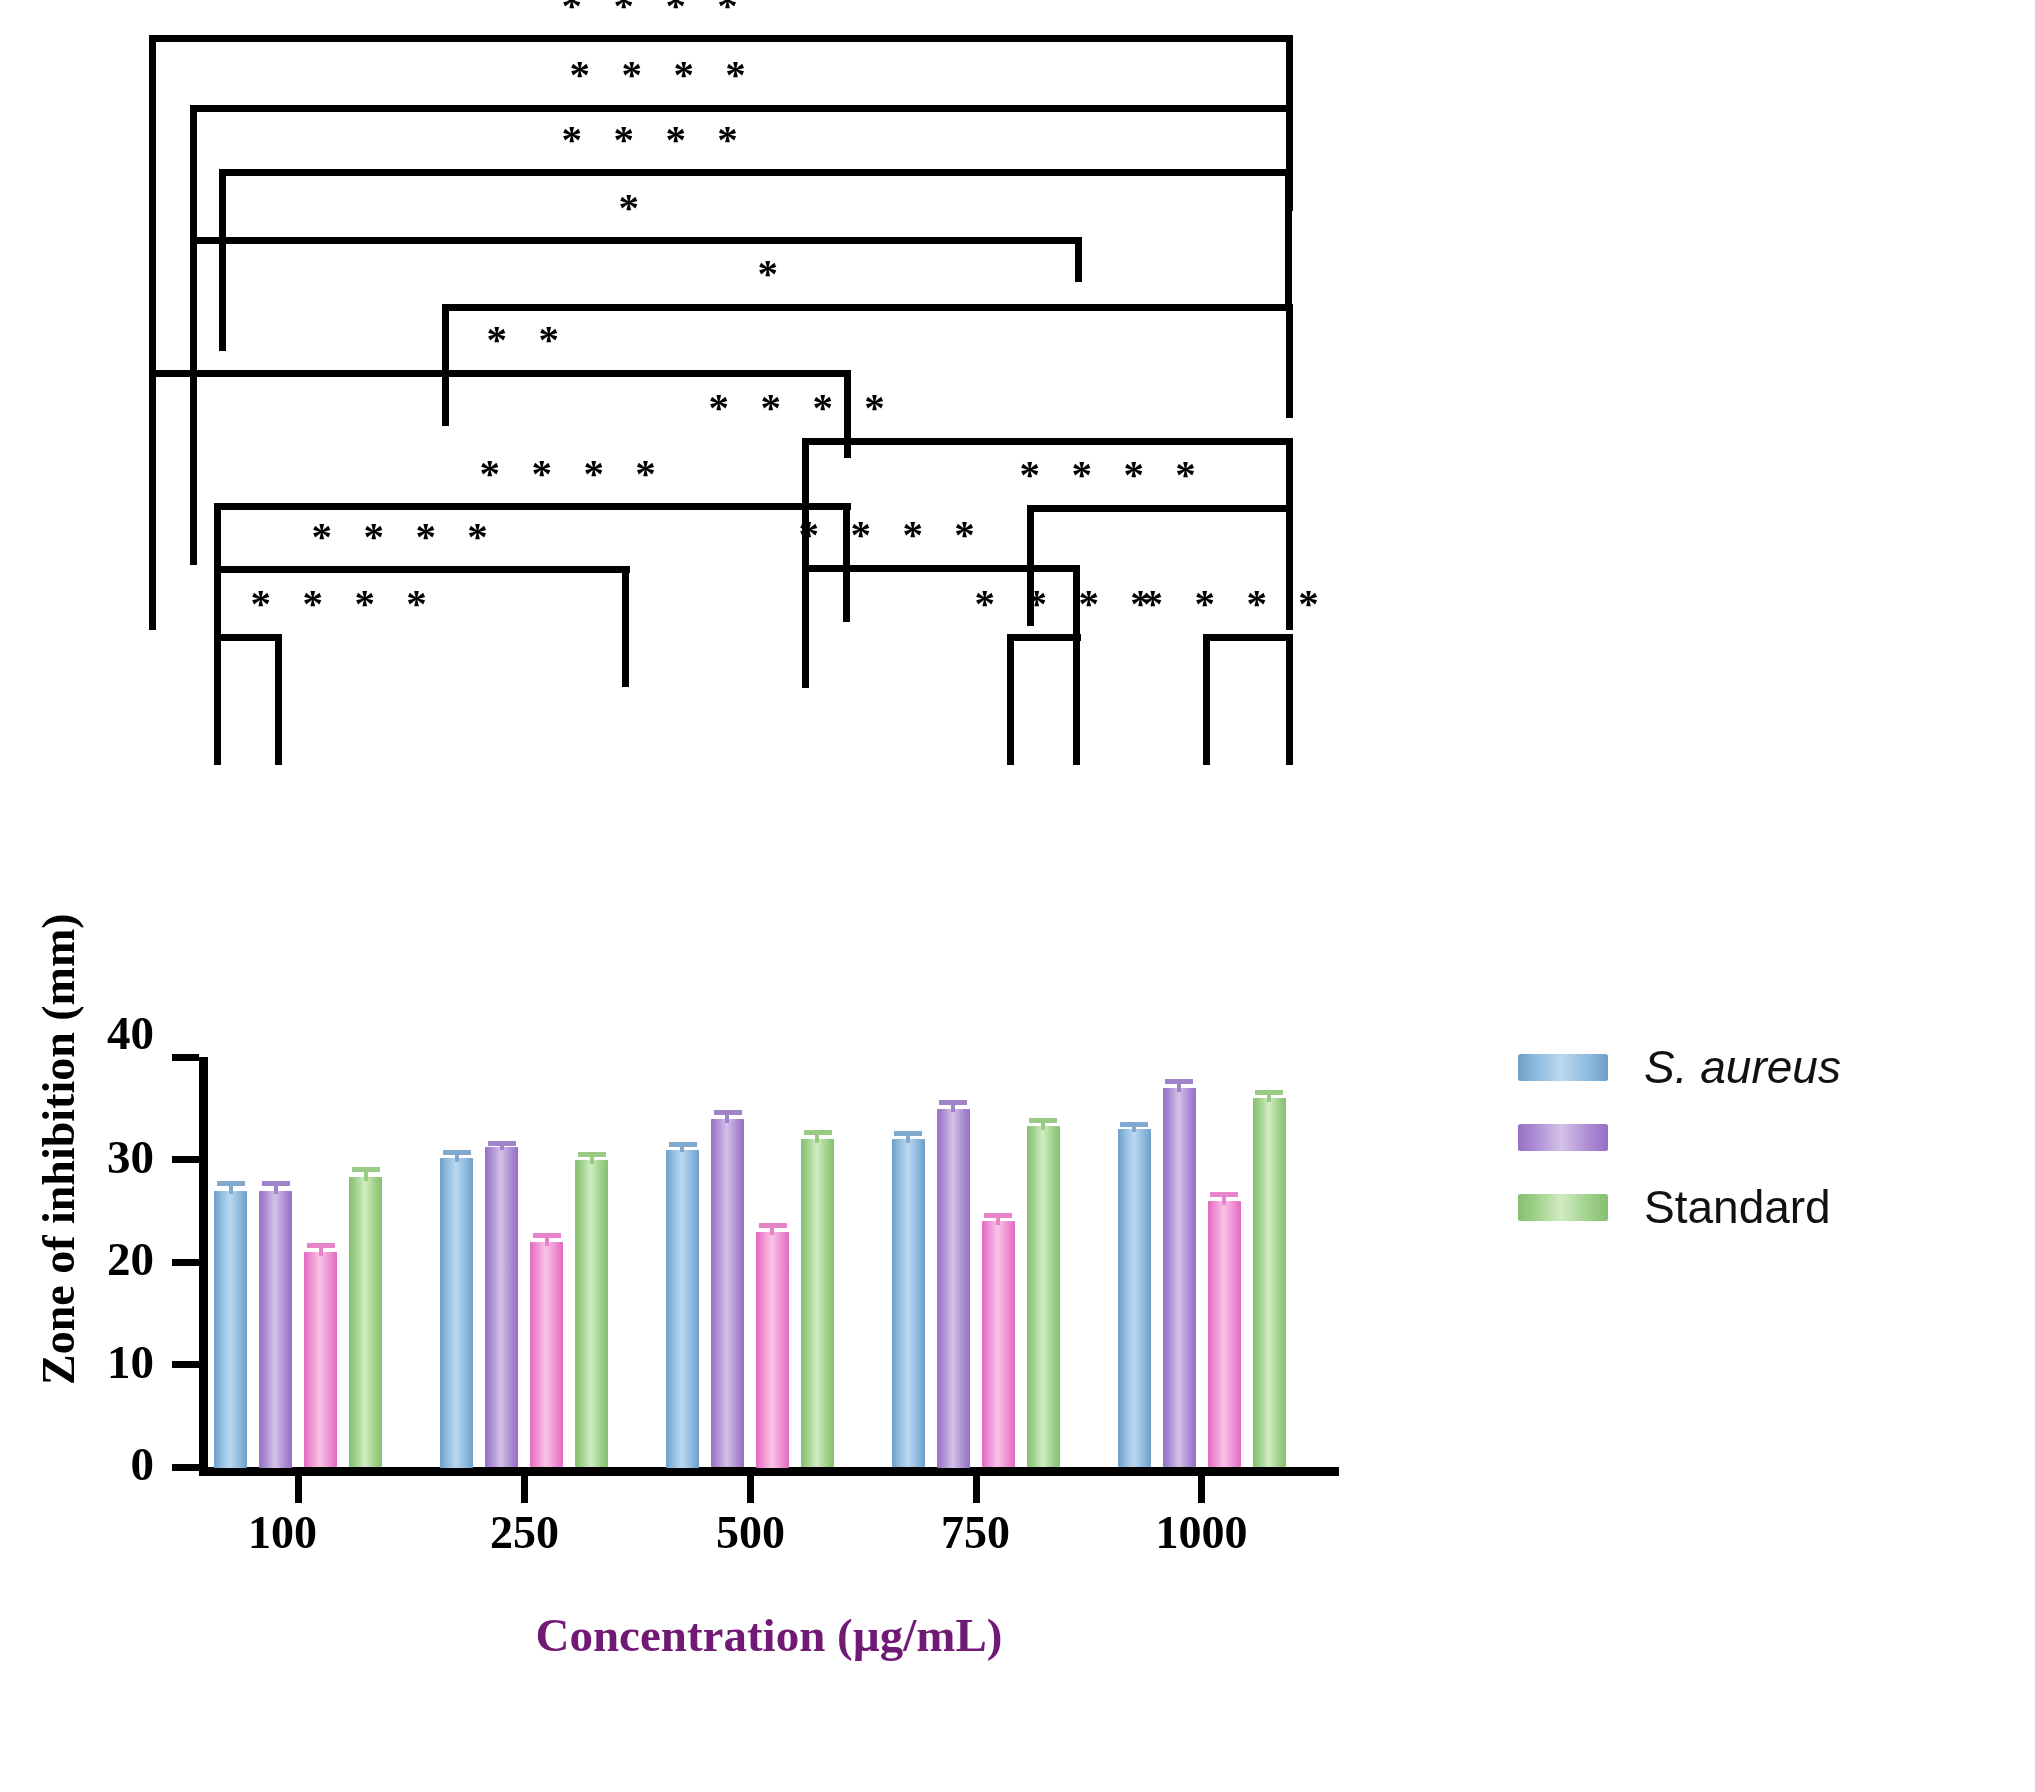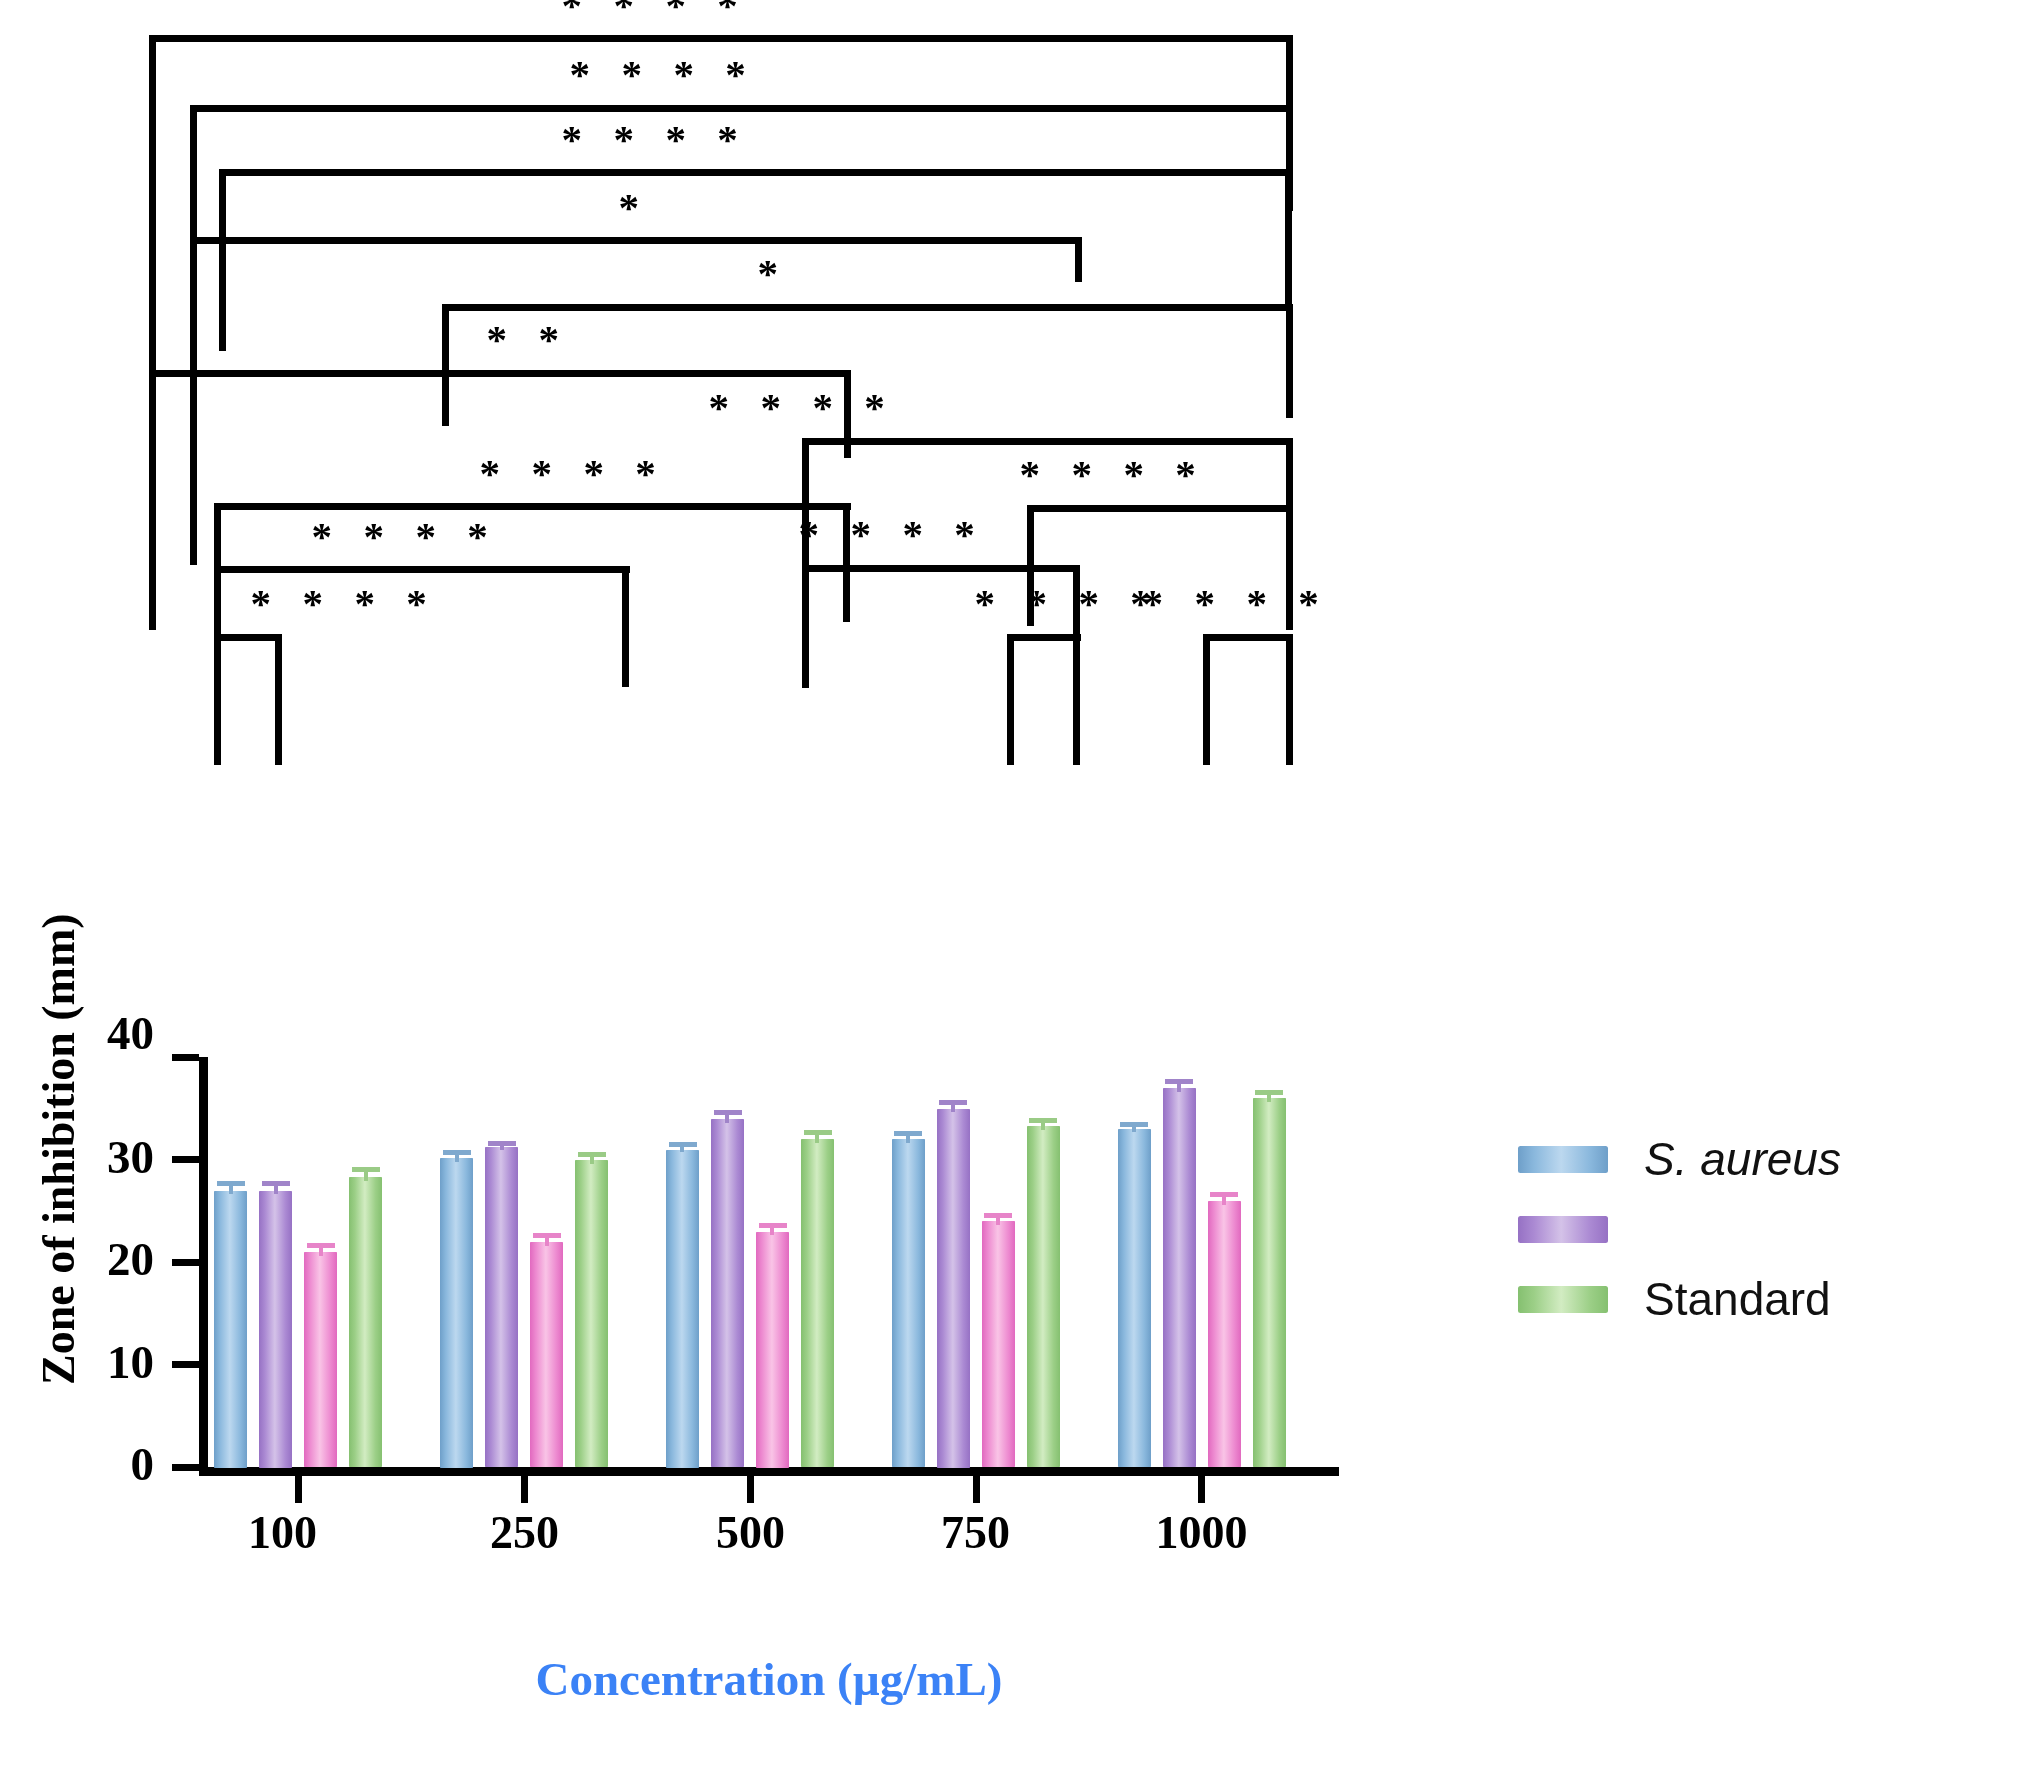--- a/index.html
+++ b/index.html
@@ -88,22 +88,21 @@
   }
   #x-axis-title {
     position: absolute;
     left: 199px;
     top: 1608px;
     width: 1140px;
     text-align: center;
     font-family: "Liberation Serif", serif;
     font-weight: bold;
     font-size: 47px;
-    color: #3b82f6;
-    margin-top: 44px;
+    color: #701a75;
   }
 
   
   .bar {
     position: absolute;
     border-radius: 0.8px;
   }
   .bar-blue   { background: linear-gradient(90deg,#6e9fc9 0%,#8ab8dd 18%,#bcd8ef 48%,#8ab8dd 80%,#6e9fc9 100%); }
   .bar-purple { background: linear-gradient(90deg,#9671c4 0%,#ab8ad3 18%,#d4c2e8 48%,#ab8ad3 80%,#9671c4 100%); }
   .bar-pink   { background: linear-gradient(90deg,#e169bf 0%,#ed8ad0 18%,#f9c4e6 48%,#ed8ad0 80%,#e169bf 100%); }
@@ -146,21 +145,21 @@
     color: #000;
     letter-spacing: 10.6px;
     white-space: nowrap;
     line-height: 1;
   }
 
   
   #legend {
     position: absolute;
     left: 1518px;
-    top: 1124px;
+    top: 1032px;
     width: 491px;
   }
   .legend-row {
     display: flex;
     align-items: center;
     height: 70px;
   }
   .legend-swatch {
     width: 90px; height: 27px;
     margin-right: 36px;

